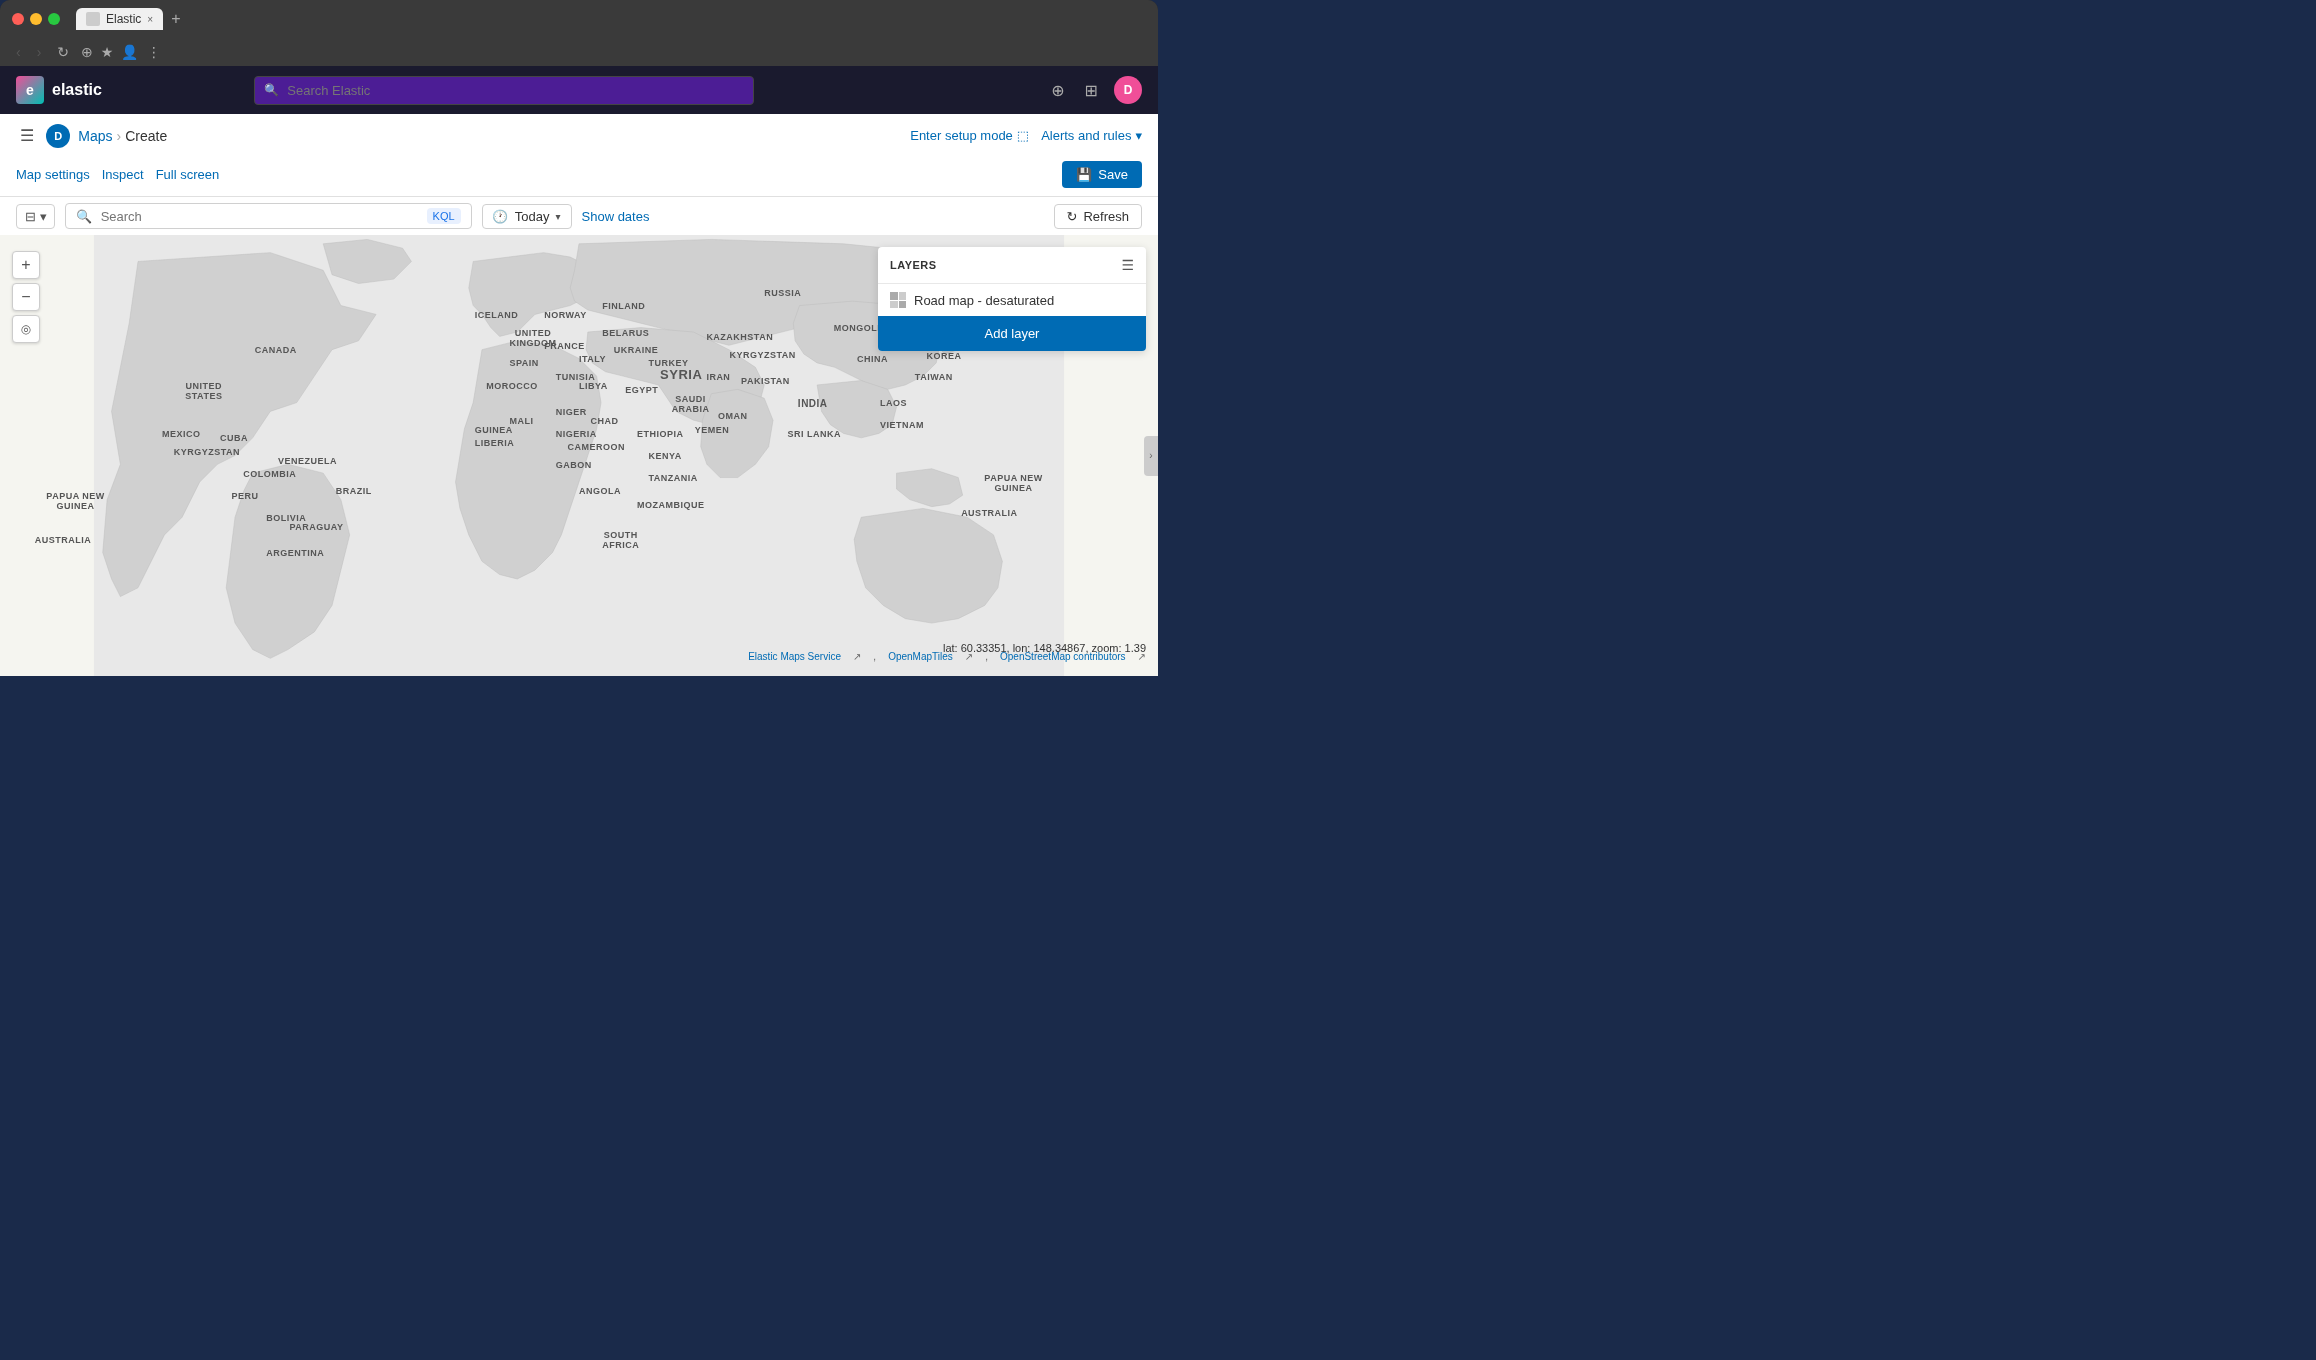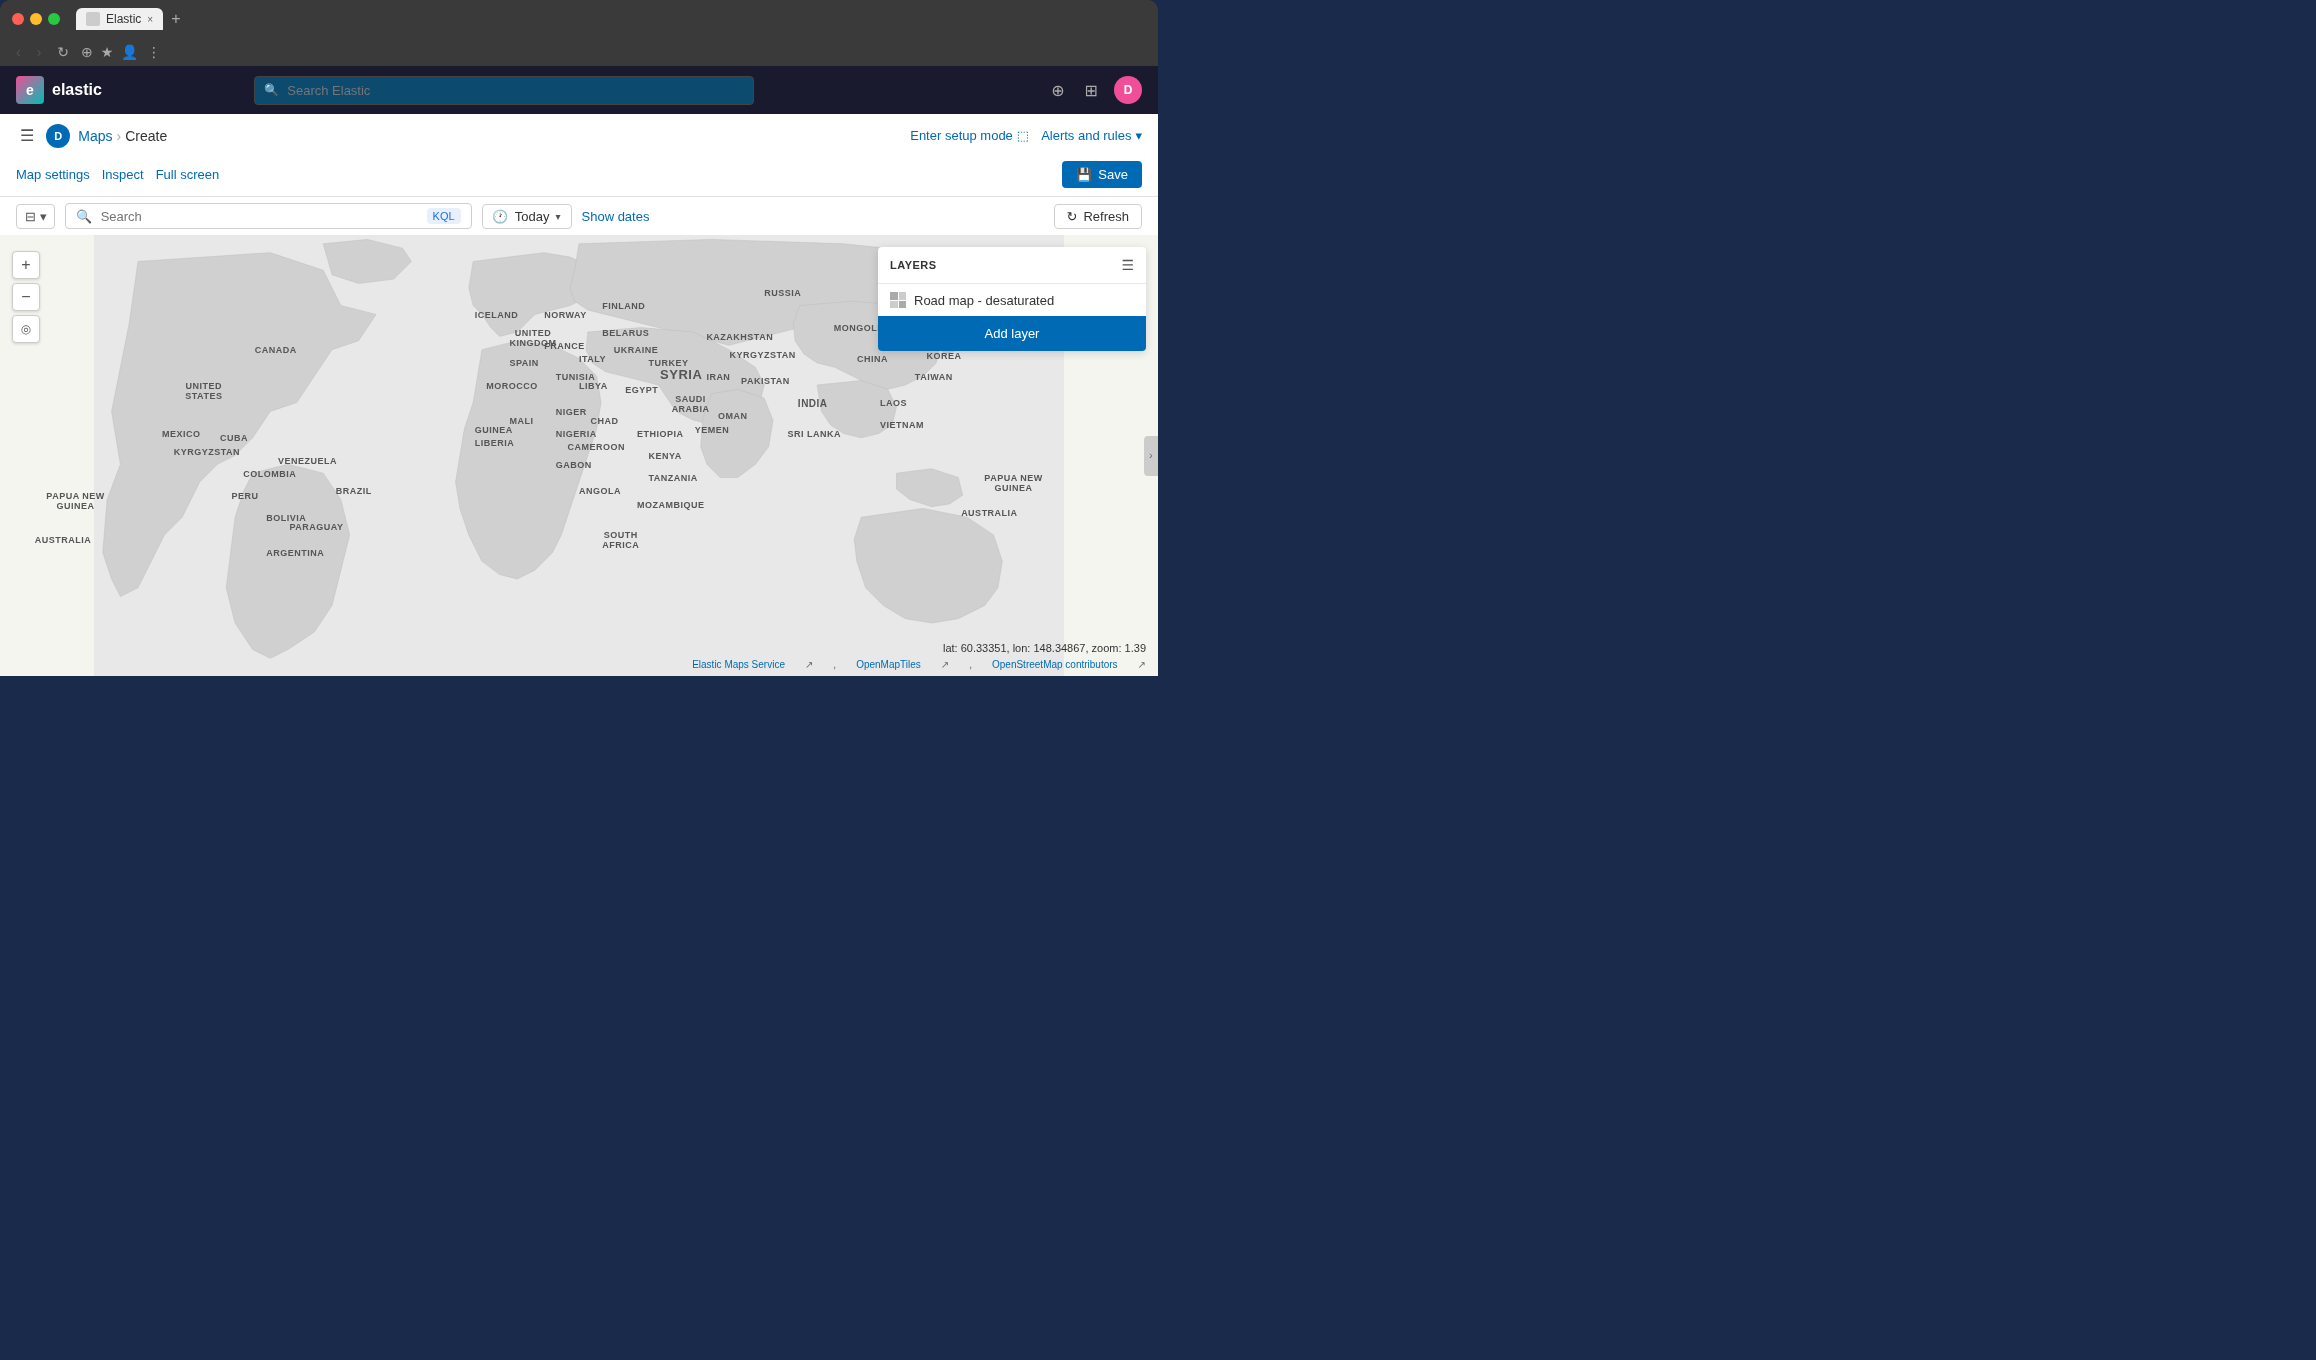--- a/index.html
+++ b/index.html
@@ -141,21 +141,21 @@
       font-size: 14px;
       font-weight: bold;
     }
     .header-search {
       flex: 1;
       max-width: 500px;
       margin: 0 auto;
     }
     .header-search-input {
       width: 100%;
-      background: #0c4a6e;
+      background: #4c1d95;
       border: 1px solid #444;
       border-radius: 4px;
       padding: 6px 24px 6px 32px;
       color: #aaa;
       font-size: 13px;
       outline: none;
     }
     .search-wrapper {
       position: relative;
     }
@@ -464,26 +464,26 @@
       justify-content: center;
       cursor: pointer;
       color: #666;
       font-size: 10px;
       z-index: 10;
     }
 
     
     .map-footer {
       position: absolute;
-      bottom: 6px;
+      bottom: 14px;
       right: 12px;
       font-size: 10px;
       color: #666;
       display: flex;
-      gap: 20px;
+      gap: 12px;
       align-items: flex-end;
     }
     .map-footer a {
       color: #006BB4;
       text-decoration: none;
     }
 
     
     .map-coords {
       position: absolute;

